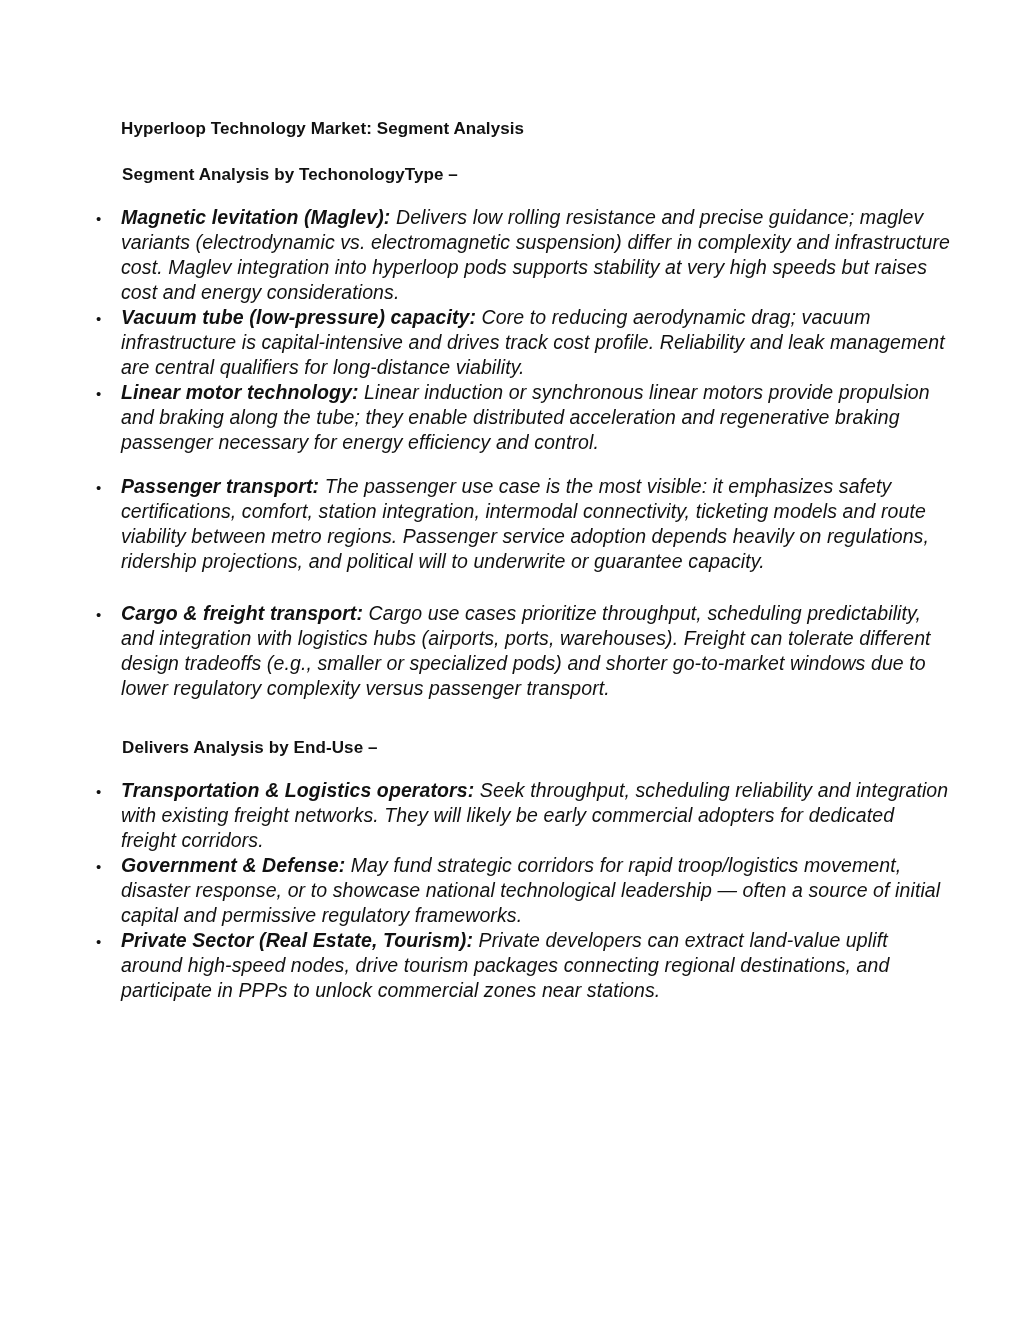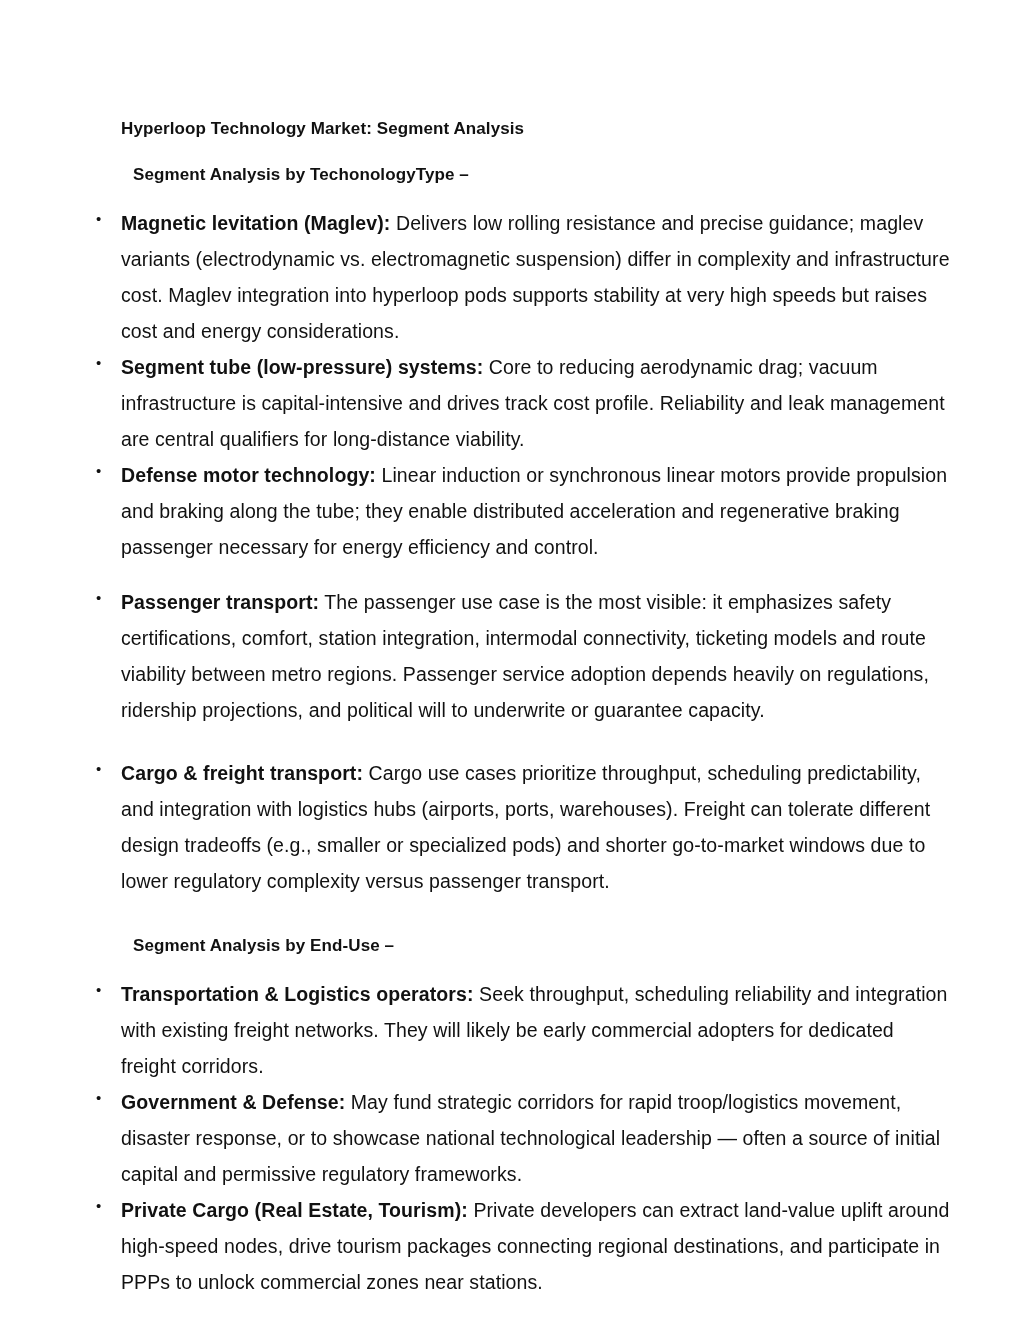--- a/index.html
+++ b/index.html
@@ -23,21 +23,21 @@
     font-weight: 700;
     line-height: 22px;
     letter-spacing: 0.1px;
     margin: 0;
   }
   .section-heading {
     font-size: 17px;
     font-weight: 700;
     line-height: 22px;
     letter-spacing: 0.1px;
-    margin: 12px;
+    margin: 1px;
   }
   .section-heading.first {
     margin-top: 24px;
   }
   .section-heading.later {
     margin-top: 36px;
   }
   ul.bullet-list {
     list-style: none;
     margin: 19px 0 0 -28px;
@@ -54,70 +54,71 @@
     flex: 0 0 28px;
     width: 28px;
     font-size: 15px;
     line-height: 27px;
     padding-left: 3px;
     box-sizing: border-box;
   }
   .item-text {
     flex: 1 1 auto;
     font-size: 19.5px;
-    line-height: 36px;
+    line-height: 25px;
     letter-spacing: 0.1px;
+    font-style: italic;
   }
   .item-text b {
     font-weight: 700;
   }
 </style>
 </head>
 <body>
 
 <div class="doc">
 
   <h1 class="title">Hyperloop Technology Market: Segment Analysis</h1>
 
   <h2 class="section-heading first">Segment Analysis by TechonologyType –</h2>
   <ul class="bullet-list tight">
     <li>
       <span class="bullet">•</span>
       <span class="item-text"><b>Magnetic levitation (Maglev):</b> <span>Delivers low rolling resistance and precise guidance; maglev variants (electrodynamic vs. electromagnetic suspension) differ in complexity and infrastructure cost. Maglev integration into hyperloop pods supports stability at very high speeds but raises cost and energy considerations.</span></span>
     </li>
     <li>
       <span class="bullet">•</span>
-      <span class="item-text"><b>Segment tube (low-pressure) systems:</b> <span>Core to reducing aerodynamic drag; vacuum infrastructure is capital-intensive and drives track cost profile. Reliability and leak management are central qualifiers for long-distance viability.</span></span>
+      <span class="item-text"><b>Vacuum tube (low-pressure) capacity:</b> <span>Core to reducing aerodynamic drag; vacuum infrastructure is capital-intensive and drives track cost profile. Reliability and leak management are central qualifiers for long-distance viability.</span></span>
     </li>
     <li>
       <span class="bullet">•</span>
-      <span class="item-text"><b>Defense motor technology:</b> <span>Linear induction or synchronous linear motors provide propulsion and braking along the tube; they enable distributed acceleration and regenerative braking passenger necessary for energy efficiency and control.</span></span>
+      <span class="item-text"><b>Linear motor technology:</b> <span>Linear induction or synchronous linear motors provide propulsion and braking along the tube; they enable distributed acceleration and regenerative braking passenger necessary for energy efficiency and control.</span></span>
     </li>
   </ul>
 
   <ul class="bullet-list spaced">
     <li>
       <span class="bullet">•</span>
       <span class="item-text"><b>Passenger transport:</b> <span>The passenger use case is the most visible: it emphasizes safety certifications, comfort, station integration, intermodal connectivity, ticketing models and route viability between metro regions. Passenger service adoption depends heavily on regulations, ridership projections, and political will to underwrite or guarantee capacity.</span></span>
     </li>
     <li>
       <span class="bullet">•</span>
       <span class="item-text"><b>Cargo &amp; freight transport:</b> <span>Cargo use cases prioritize throughput, scheduling predictability, and integration with logistics hubs (airports, ports, warehouses). Freight can tolerate different design tradeoffs (e.g., smaller or specialized pods) and shorter go-to-market windows due to lower regulatory complexity versus passenger transport.</span></span>
     </li>
   </ul>
 
-  <h2 class="section-heading later">Segment Analysis by End-Use –</h2>
+  <h2 class="section-heading later">Delivers Analysis by End-Use –</h2>
   <ul class="bullet-list tight">
     <li>
       <span class="bullet">•</span>
       <span class="item-text"><b>Transportation &amp; Logistics operators:</b> <span>Seek throughput, scheduling reliability and integration with existing freight networks. They will likely be early commercial adopters for dedicated freight corridors.</span></span>
     </li>
     <li>
       <span class="bullet">•</span>
       <span class="item-text"><b>Government &amp; Defense:</b> <span>May fund strategic corridors for rapid troop/logistics movement, disaster response, or to showcase national technological leadership — often a source of initial capital and permissive regulatory frameworks.</span></span>
     </li>
     <li>
       <span class="bullet">•</span>
-      <span class="item-text"><b>Private Cargo (Real Estate, Tourism):</b> <span>Private developers can extract land-value uplift around high-speed nodes, drive tourism packages connecting regional destinations, and participate in PPPs to unlock commercial zones near stations.</span></span>
+      <span class="item-text"><b>Private Sector (Real Estate, Tourism):</b> <span>Private developers can extract land-value uplift around high-speed nodes, drive tourism packages connecting regional destinations, and participate in PPPs to unlock commercial zones near stations.</span></span>
     </li>
   </ul>
 
 </div>
 
 </body></html>

